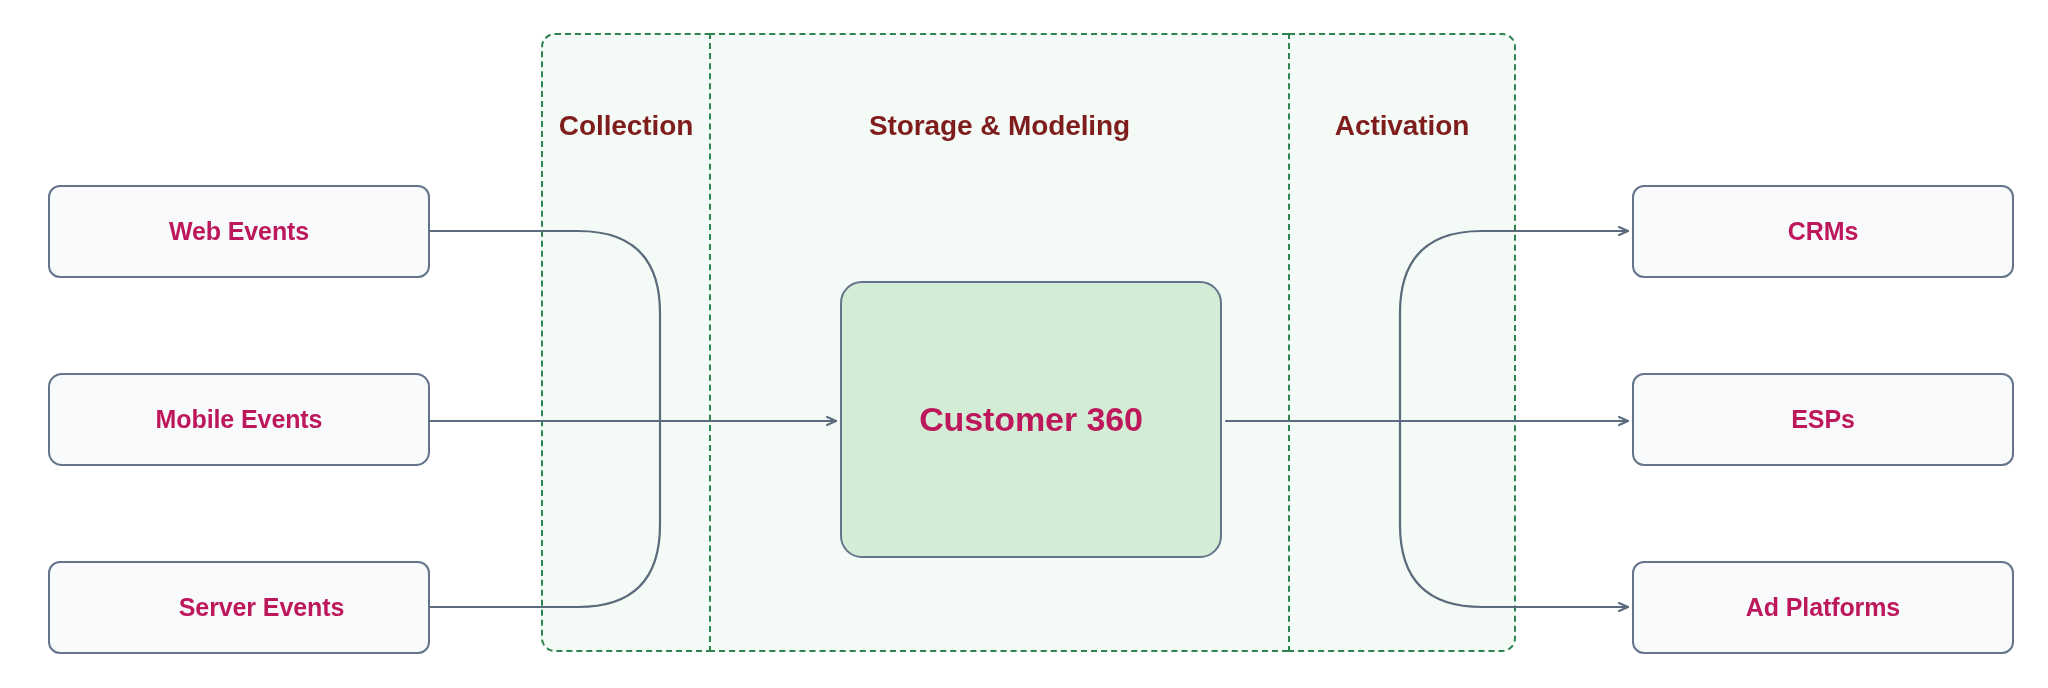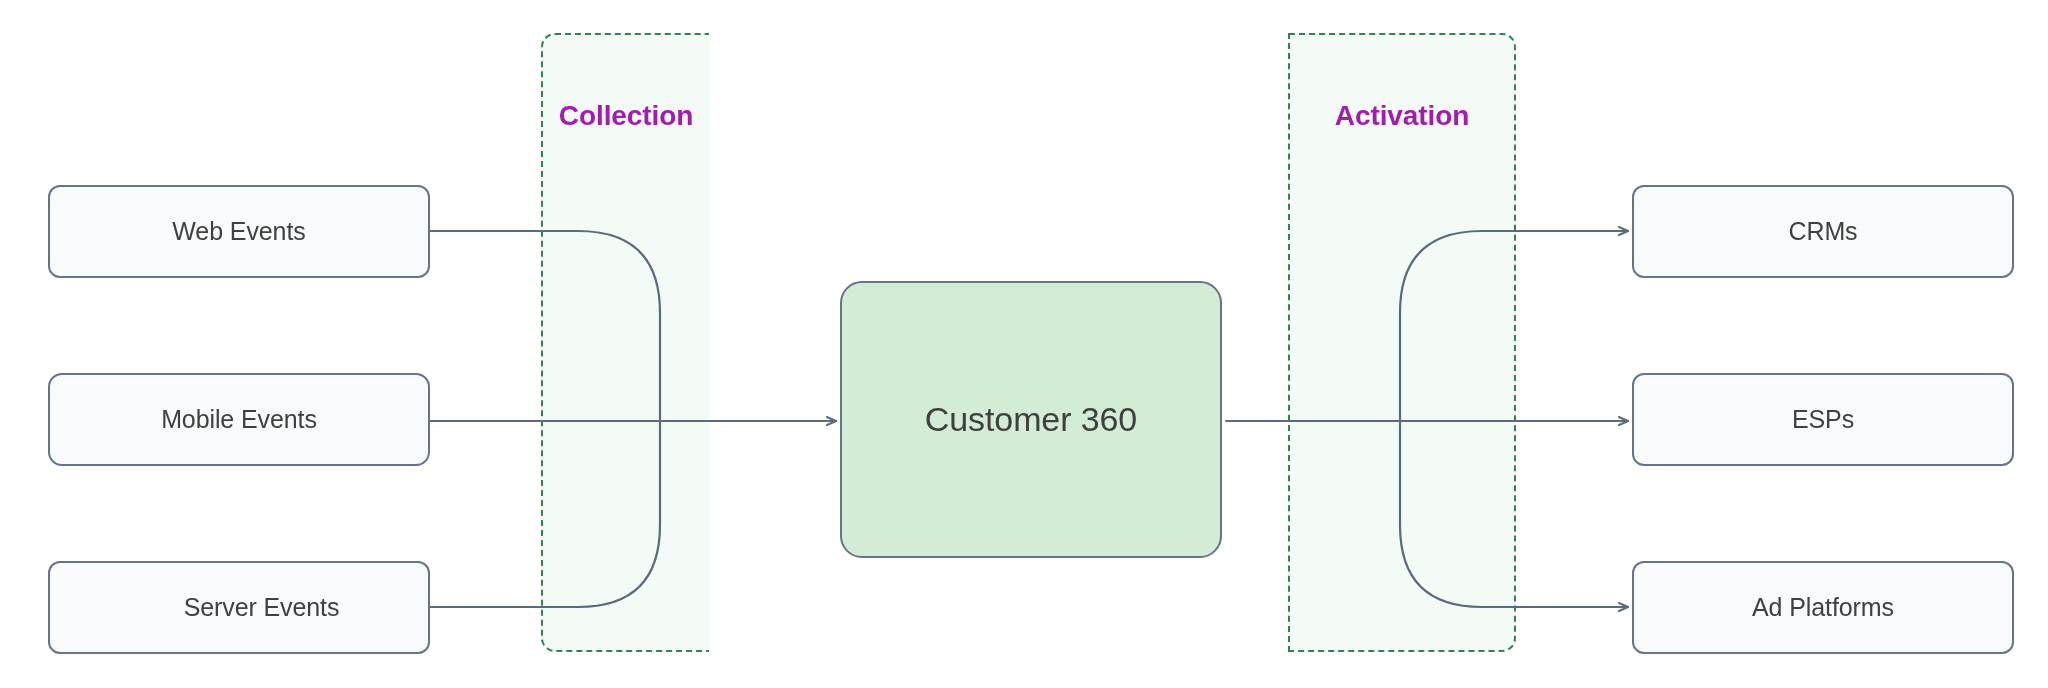--- a/index.html
+++ b/index.html
@@ -51,40 +51,40 @@
     border-right: none;
     border-left: 2px dashed #2f8550;
   }
   .lane.lane-last {
     border-left: 2px dashed #2f8550;
     border-top-right-radius: 14px;
     border-bottom-right-radius: 14px;
   }
   .lane-title {
     position: absolute;
-    top: 65px;
+    top: 75px;
     left: 0;
     right: 0;
     text-align: center;
     font-size: 28px;
     font-weight: 700;
-    color: #a21caf;
+    color: #7f1d1d;
     letter-spacing: -0.1px;
     white-space: nowrap;
   }
   .node {
     position: absolute;
     box-sizing: border-box;
     display: flex;
     align-items: center;
     justify-content: center;
     border-radius: 12px;
     font-size: 25px;
-    font-weight: 400;
-    color: #404040;
+    font-weight: 700;
+    color: #be185d;
     letter-spacing: -0.1px;
     white-space: nowrap;
   }
   .node.io-node {
     background: #f8fafc;
     border: 2px solid #64748b;
     width: 382px;
     height: 93px;
   }
   .node.hub-node {
@@ -98,20 +98,23 @@
   }
 </style>
 </head>
 <body>
 
 <div id="diagram-root">
 
   <div class="lane-group">
     <div class="lane lane-first" style="left:0px; width:168px;">
       <div class="lane-title">Collection</div>
+    </div>
+    <div class="lane lane-mid" style="left:168px; width:579px;">
+      <div class="lane-title">Storage &amp; Modeling</div>
     </div>
     <div class="lane lane-last" style="left:747px; width:228px;">
       <div class="lane-title">Activation</div>
     </div>
   </div>
 
   <svg id="edge-layer" viewBox="0 0 2048 688">
     <defs>
       <marker id="arrow-head" markerWidth="12" markerHeight="12" refX="10" refY="5" orient="auto" markerUnits="userSpaceOnUse">
         <path d="M1,1 L10,5 L1,9" fill="none" stroke="#5a6b7d" stroke-width="2" stroke-linecap="round" stroke-linejoin="round"></path>

